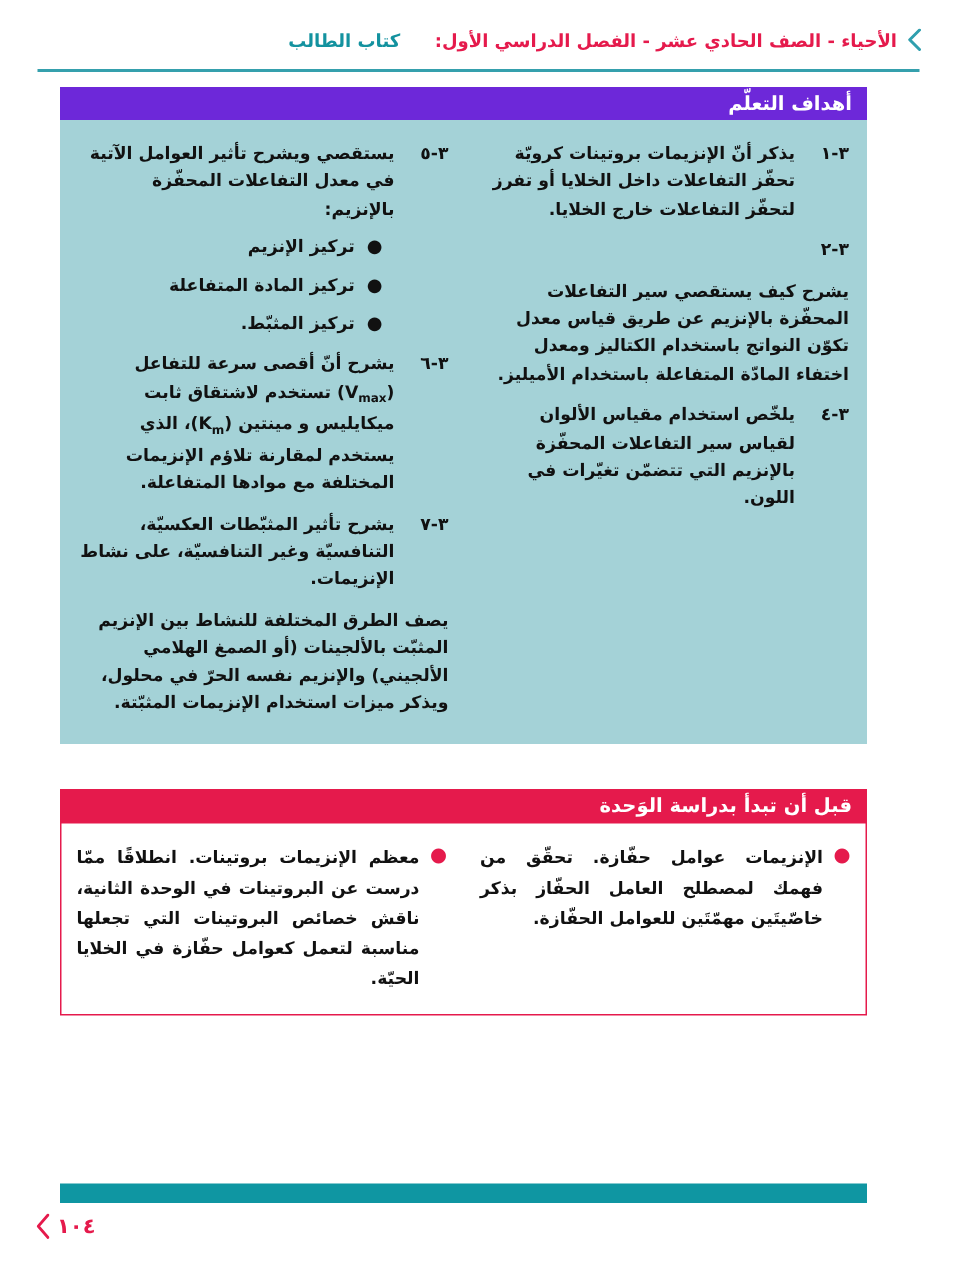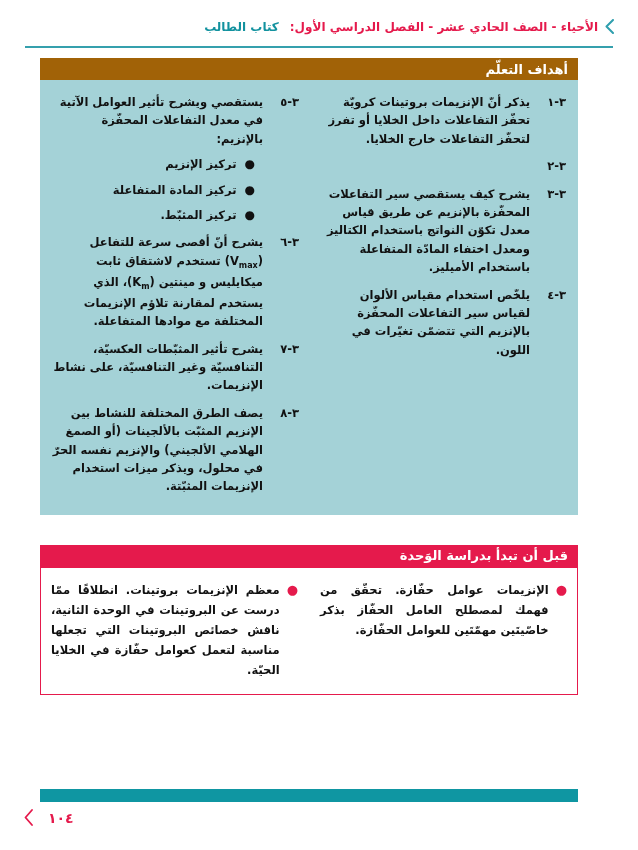--- a/index.html
+++ b/index.html
@@ -13,35 +13,35 @@
     overflow:hidden;
   }
   
   .breadcrumb{
     position:absolute;top:19px;right:24px;left:40px;
     display:flex;align-items:center;gap:7px;
     font-size:12px;font-weight:bold;
     justify-content:flex-start;
   }
   .breadcrumb .crumb-course{color:#e51a4c;}
-  .breadcrumb .crumb-book{color:#13929f;margin-right:4px;}
+  .breadcrumb .crumb-book{color:#13929f;margin-right:16px;}
   .chev{display:inline-block;line-height:0;}
   .top-rule{
     position:absolute;top:46px;right:25px;left:25px;height:2px;
     background:#35a0ad;
   }
   
   .content{
     position:absolute;top:58px;right:60px;left:40px;width:538px;
   }
   .sec-header{
     height:22px;display:flex;align-items:center;
     padding:0 10px;color:#ffffff;font-weight:bold;font-size:13px;
   }
-  .sec-header.teal{background:#a16207;}
+  .sec-header.teal{background:#6d28d9;}
   .sec-header.red{background:#e51a4c;text-align:right;}
   .obj-body{
     background:#a4d2d7;
     padding:13px 12px 10px 12px;
     display:flex;gap:20px;
   }
   .col{flex:1;min-width:0;}
   .obj-item{display:flex;gap:7px;margin-bottom:9px;}
   .obj-num{
     white-space:nowrap;min-width:29px;
@@ -73,21 +73,21 @@
     flex:1;font-size:11.5px;font-weight:600;line-height:1.75;
     text-align:justify;
   }
   
   .footer-bar{
     position:absolute;top:789px;right:60px;left:40px;height:13px;
     background:#0f96a2;
   }
   .page-num{
     position:absolute;top:809px;left:24px;
-    display:flex;flex-direction:row;align-items:center;gap:15px;
+    display:flex;flex-direction:row;align-items:center;gap:5px;
     direction:ltr;
     color:#e51a4c;font-weight:bold;font-size:14px;
   }
 </style>
 </head>
 <body>
 
 <div class="page">
 
   <div class="breadcrumb">
@@ -108,21 +108,20 @@
       <div class="obj-body">
         <div class="col">
             <div class="obj-item">
               <span class="obj-num">٣-١</span>
               <div class="obj-text">يذكر أنّ الإنزيمات بروتينات كرويّة تحفّز التفاعلات داخل الخلايا أو تفرز لتحفّز التفاعلات خارج الخلايا.</div>
             </div>
             <div class="obj-item">
               <span class="obj-num">٣-٢</span>
             </div>
             <div class="obj-item">
-              <span class="obj-num">٣-٣</span>
               <div class="obj-text">يشرح كيف يستقصي سير التفاعلات المحفّزة بالإنزيم عن طريق قياس معدل تكوّن النواتج باستخدام الكتاليز ومعدل اختفاء المادّة المتفاعلة باستخدام الأميليز.</div>
             </div>
             <div class="obj-item">
               <span class="obj-num">٣-٤</span>
               <div class="obj-text">يلخّص استخدام مقياس الألوان لقياس سير التفاعلات المحفّزة بالإنزيم التي تتضمّن تغيّرات في اللون.</div>
             </div>
           </div>
         <div class="col">
             <div class="obj-item">
               <span class="obj-num">٣-٥</span>
@@ -144,21 +143,20 @@
             </div>
             <div class="obj-item">
               <span class="obj-num">٣-٦</span>
               <div class="obj-text">يشرح أنّ أقصى سرعة للتفاعل (V<sub>max</sub>) تستخدم لاشتقاق ثابت ميكايليس و مينتين (K<sub>m</sub>)، الذي يستخدم لمقارنة تلاؤم الإنزيمات المختلفة مع موادها المتفاعلة.</div>
             </div>
             <div class="obj-item">
               <span class="obj-num">٣-٧</span>
               <div class="obj-text">يشرح تأثير المثبّطات العكسيّة، التنافسيّة وغير التنافسيّة، على نشاط الإنزيمات.</div>
             </div>
             <div class="obj-item">
-              <span class="obj-num">٣-٨</span>
               <div class="obj-text">يصف الطرق المختلفة للنشاط بين الإنزيم المثبّت بالألجينات (أو الصمغ الهلامي الألجيني) والإنزيم نفسه الحرّ في محلول، ويذكر ميزات استخدام الإنزيمات المثبّتة.</div>
             </div>
           </div>
       </div>
     </div>
 
     <div class="preunit">
       <div class="sec-header red">قبل أن تبدأ بدراسة الوَحدة</div>
       <div class="preunit-box">
         <div class="col pre-bullet">

